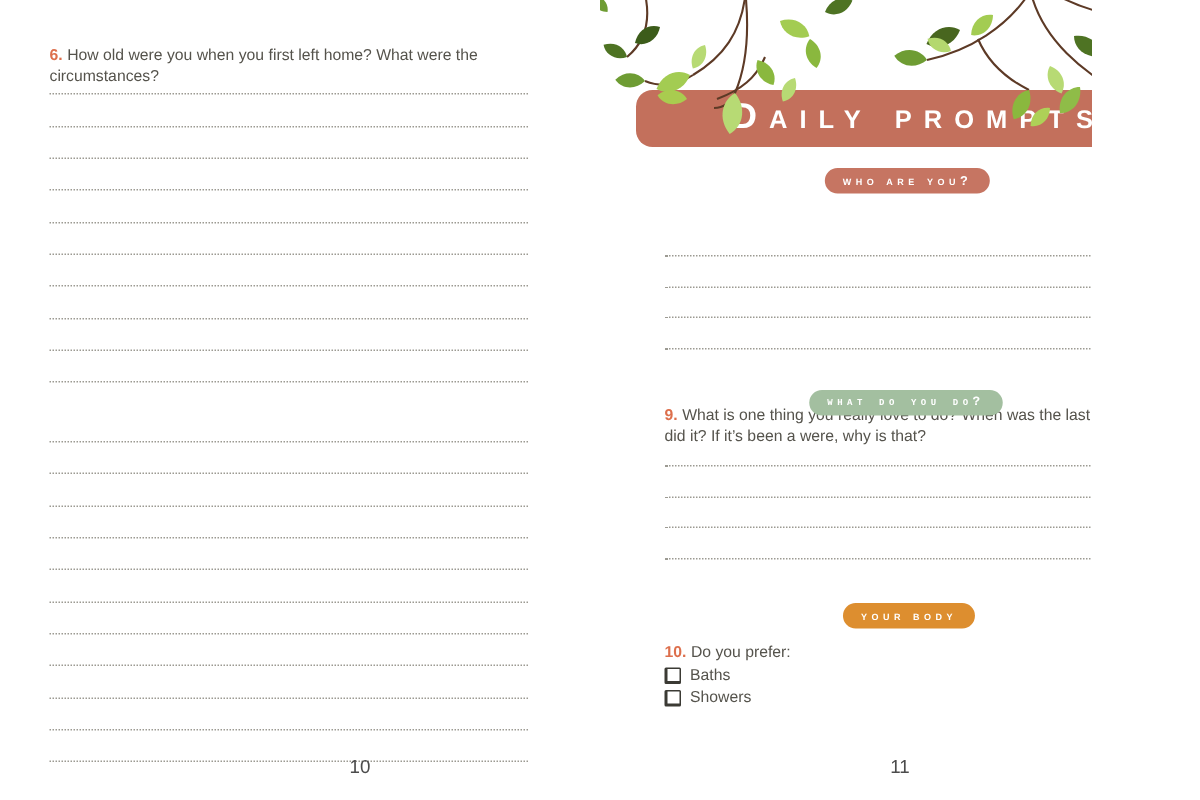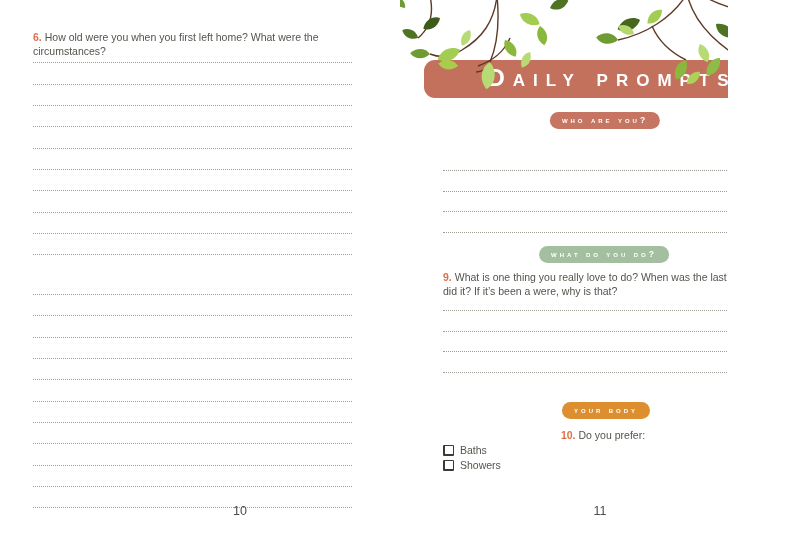--- a/index.html
+++ b/index.html
@@ -143,36 +143,36 @@
   <div class="abs badge badge-terracotta" style="left:605px;top:112px;">Who are you?</div>
 
 
   <div class="abs lines-right" style="left:443px;top:151px;width:318px;">
       <div class="answer-line"></div>
       <div class="answer-line"></div>
       <div class="answer-line"></div>
       <div class="answer-line"></div>
     </div>
 
-  <div class="abs badge badge-sage" style="left:604px;top:246px;">What do you do?</div>
+  <div class="abs badge badge-sage" style="left:604px;top:260px;font-family:Liberation Mono, monospace;">What do you do?</div>
 
   <div class="abs question" style="left:443px;top:271px;width:327px;">
     <span class="qnum">9.</span><span>What is one thing you really love to do? When was the last time you did it? If it’s been a were, why is that?</span>
   </div>
 
   <div class="abs lines-right" style="left:443px;top:291px;width:318px;">
       <div class="answer-line"></div>
       <div class="answer-line"></div>
       <div class="answer-line"></div>
       <div class="answer-line"></div>
     </div>
 
   <div class="abs badge badge-orange" style="left:606px;top:402px;">Your Body</div>
 
-  <div class="abs question" style="left:443px;top:429px;width:320px;text-align:center;">
+  <div class="abs question" style="left:443px;top:429px;width:320px;">
     <span class="qnum">10.</span><span>Do you prefer:</span>
   </div>
 
   <div class="abs check-row" style="left:443px;top:444px;">
     <span class="checkbox"></span>
     <span>Baths</span>
   </div>
 
   <div class="abs check-row" style="left:443px;top:459px;">
     <span class="checkbox"></span>

